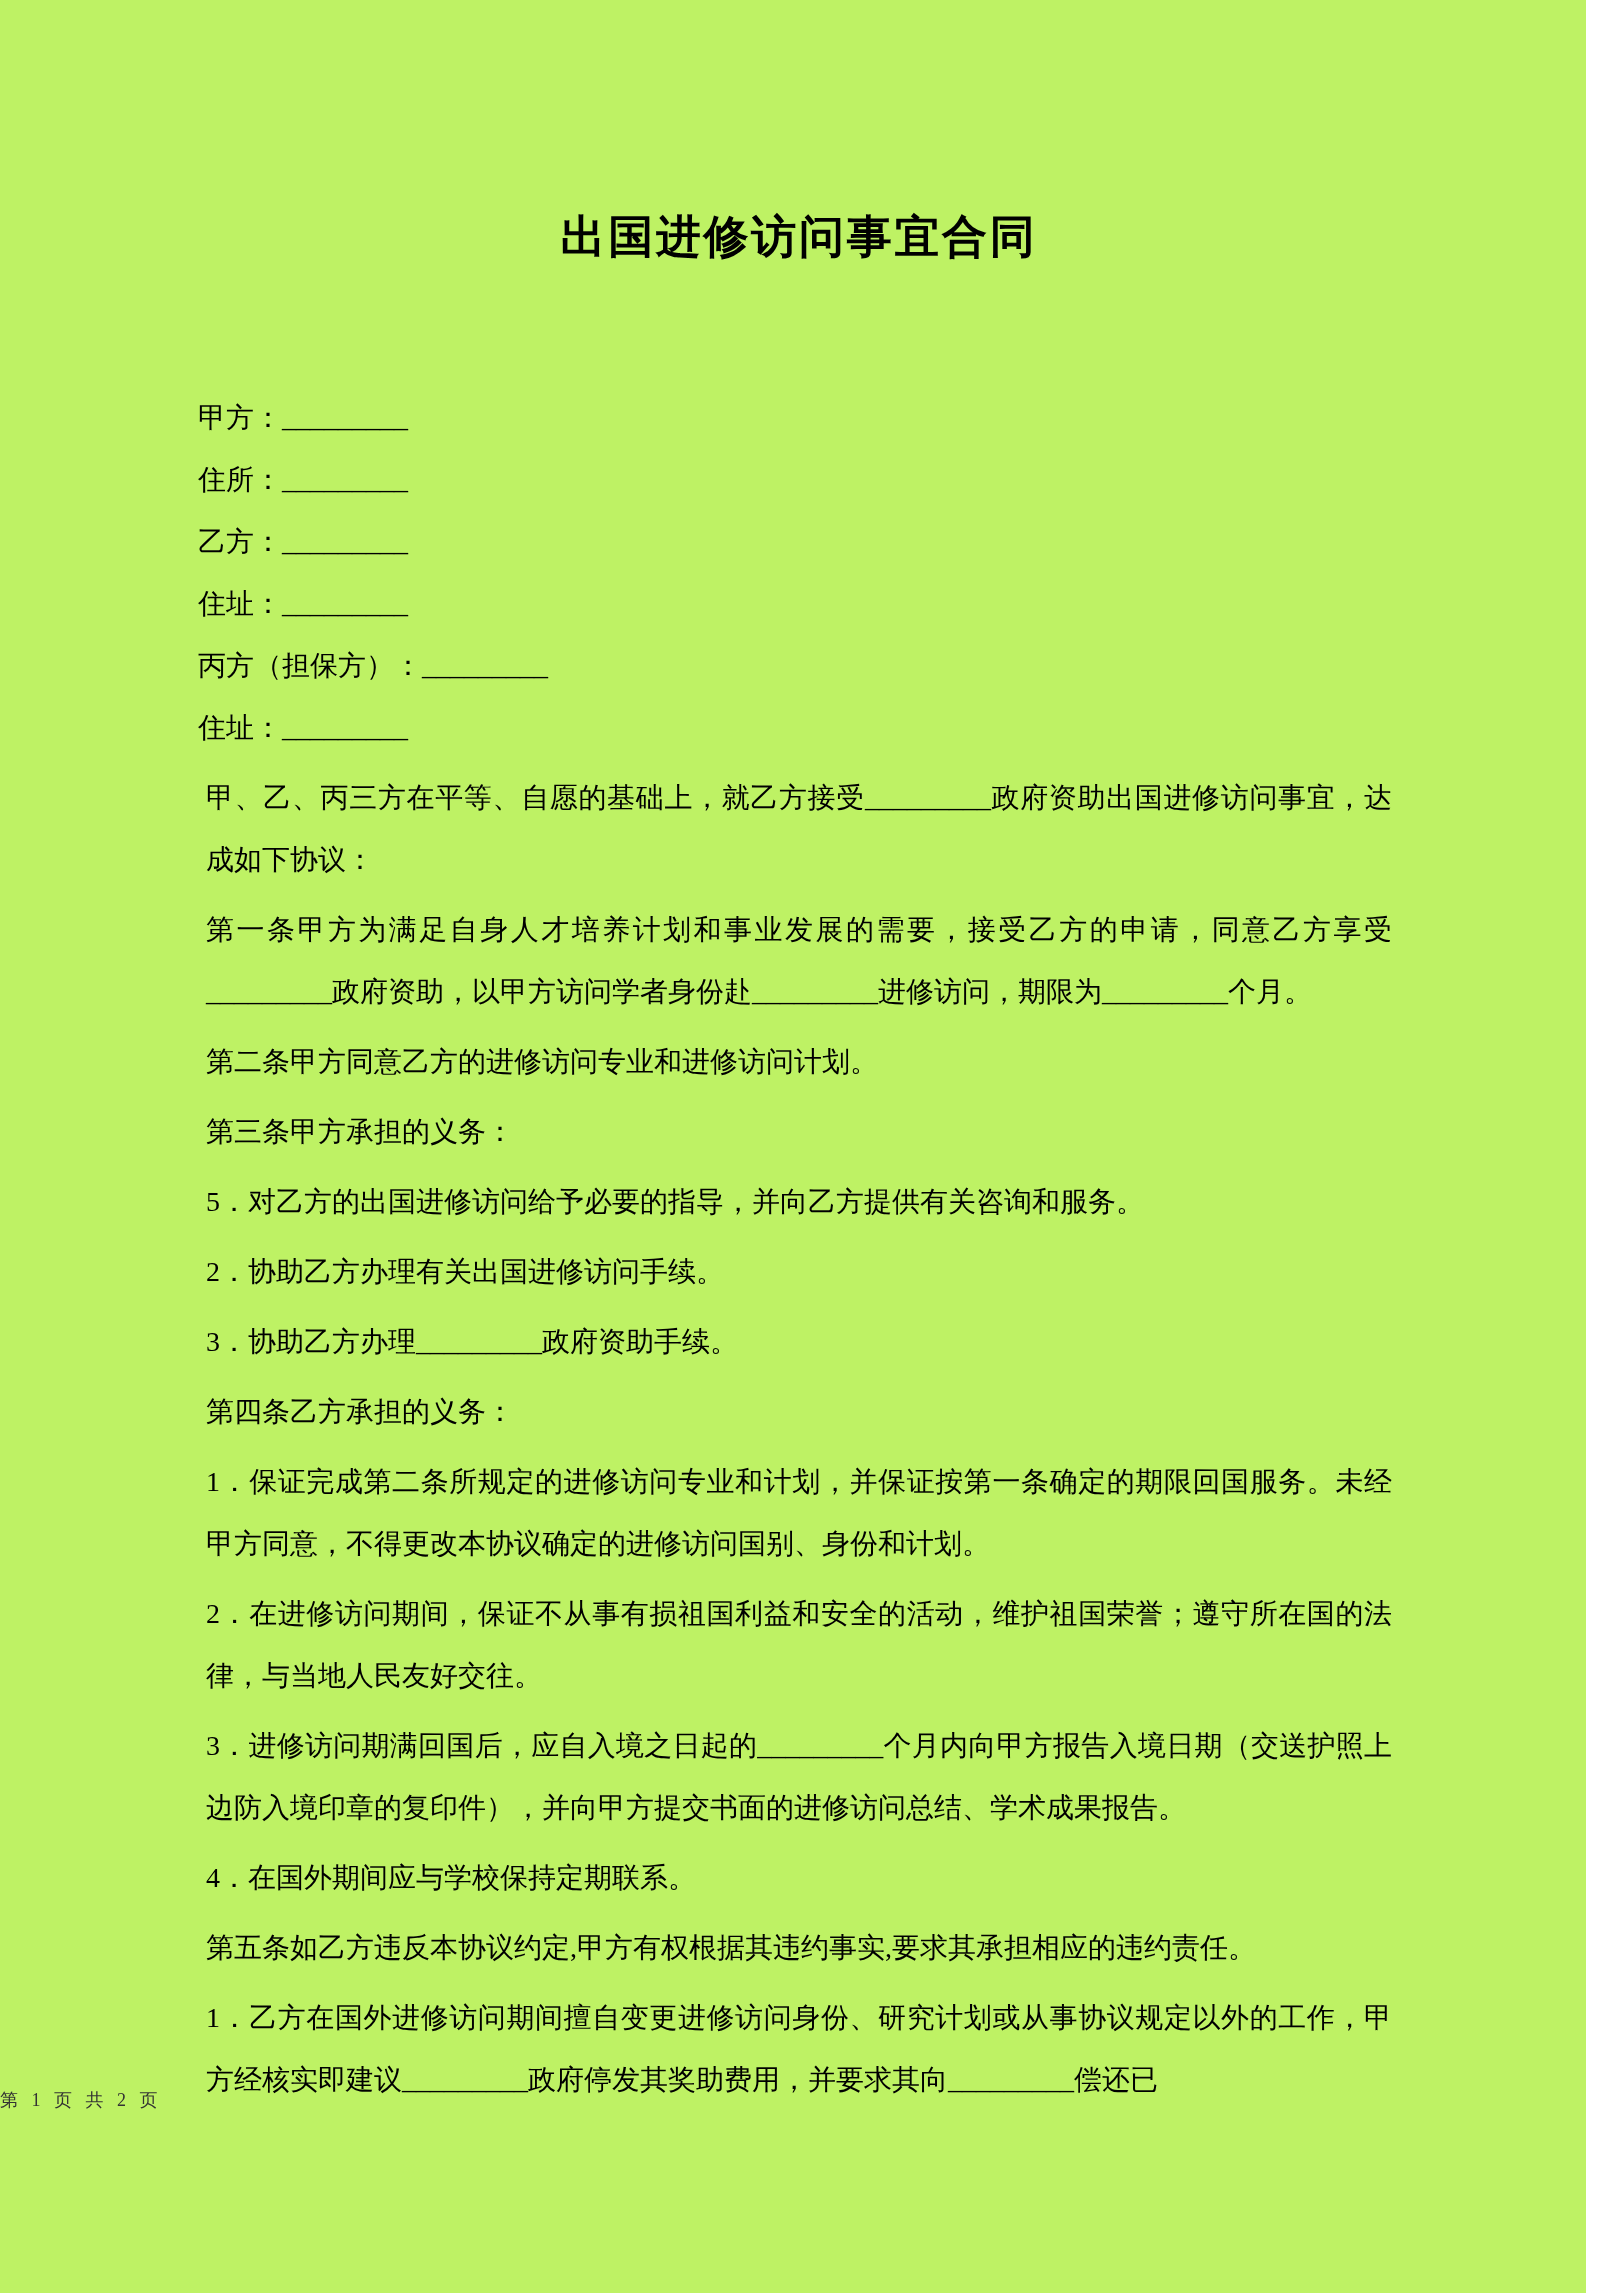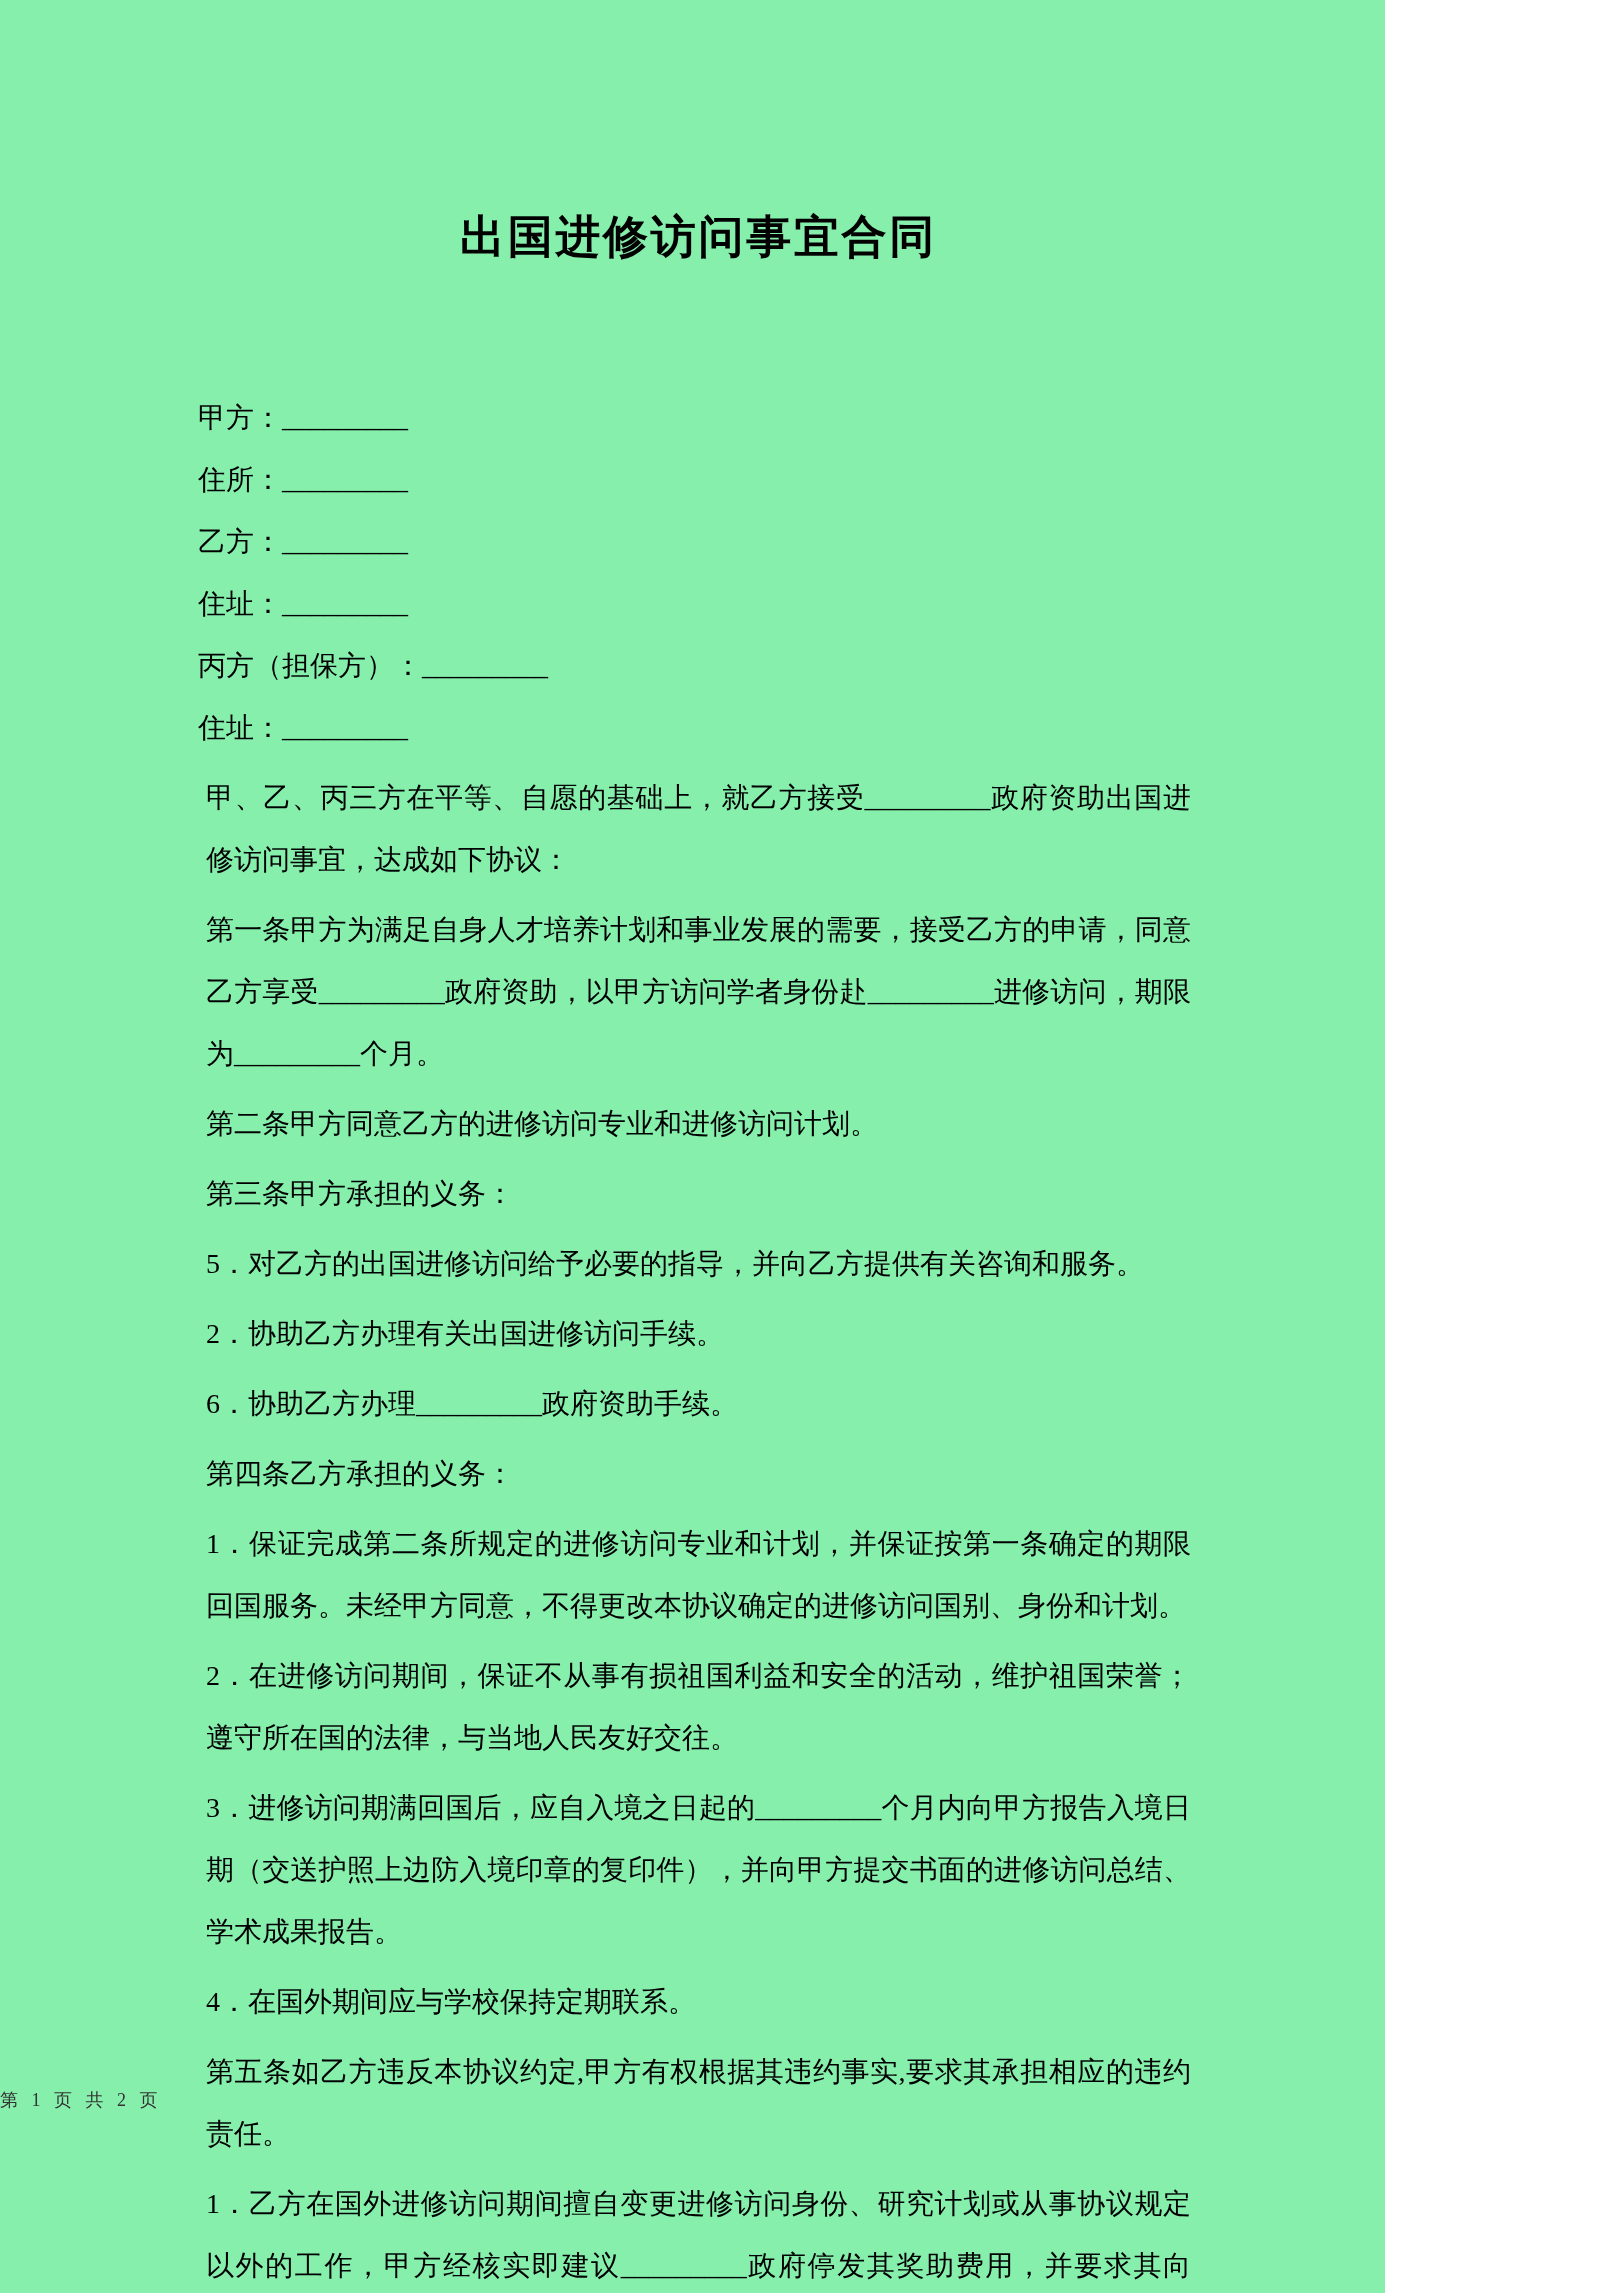--- a/index.html
+++ b/index.html
@@ -1,24 +1,24 @@
 <!DOCTYPE html>
 <html style="font-size:14.5px"><head>
 <meta charset="utf-8">
 <style>
   html, body {
     margin: 0;
     padding: 0;
     background: #ffffff;
   }
   .page {
-    width: 1385px;
+    width: 1586px;
     height: 2294px;
     box-sizing: border-box;
-    background: #86efac;
+    background: #bef264;
     color: #000000;
     font-family: "Liberation Serif", "DejaVu Serif", serif;
     padding: 207px 186px 4px 198px;
     position: relative;
     overflow: hidden;
   }
   .doc-title {
     font-size: 45px;
     font-weight: bold;
     text-align: center;
@@ -69,21 +69,21 @@
   <div class="field-row"><span>丙方（担保方）：</span><span class="field-blank">_________</span></div>
 
   <div class="field-row"><span>住址：</span><span class="field-blank">_________</span></div>
 
   <p class="para">甲、乙、丙三方在平等、自愿的基础上，就乙方接受_________政府资助出国进修访问事宜，达成如下协议：</p>
   <p class="para">第一条甲方为满足自身人才培养计划和事业发展的需要，接受乙方的申请，同意乙方享受_________政府资助，以甲方访问学者身份赴_________进修访问，期限为_________个月。</p>
   <p class="para">第二条甲方同意乙方的进修访问专业和进修访问计划。</p>
   <p class="para">第三条甲方承担的义务：</p>
   <p class="para">5．对乙方的出国进修访问给予必要的指导，并向乙方提供有关咨询和服务。</p>
   <p class="para">2．协助乙方办理有关出国进修访问手续。</p>
-  <p class="para">6．协助乙方办理_________政府资助手续。</p>
+  <p class="para">3．协助乙方办理_________政府资助手续。</p>
   <p class="para">第四条乙方承担的义务：</p>
   <p class="para">1．保证完成第二条所规定的进修访问专业和计划，并保证按第一条确定的期限回国服务。未经甲方同意，不得更改本协议确定的进修访问国别、身份和计划。</p>
   <p class="para">2．在进修访问期间，保证不从事有损祖国利益和安全的活动，维护祖国荣誉；遵守所在国的法律，与当地人民友好交往。</p>
   <p class="para">3．进修访问期满回国后，应自入境之日起的_________个月内向甲方报告入境日期（交送护照上边防入境印章的复印件），并向甲方提交书面的进修访问总结、学术成果报告。</p>
   <p class="para">4．在国外期间应与学校保持定期联系。</p>
   <p class="para">第五条如乙方违反本协议约定,甲方有权根据其违约事实,要求其承担相应的违约责任。</p>
   <p class="para">1．乙方在国外进修访问期间擅自变更进修访问身份、研究计划或从事协议规定以外的工作，甲方经核实即建议_________政府停发其奖助费用，并要求其向_________偿还已</p>
 
   <div class="page-footer">第 1 页 共 2 页</div>
 

